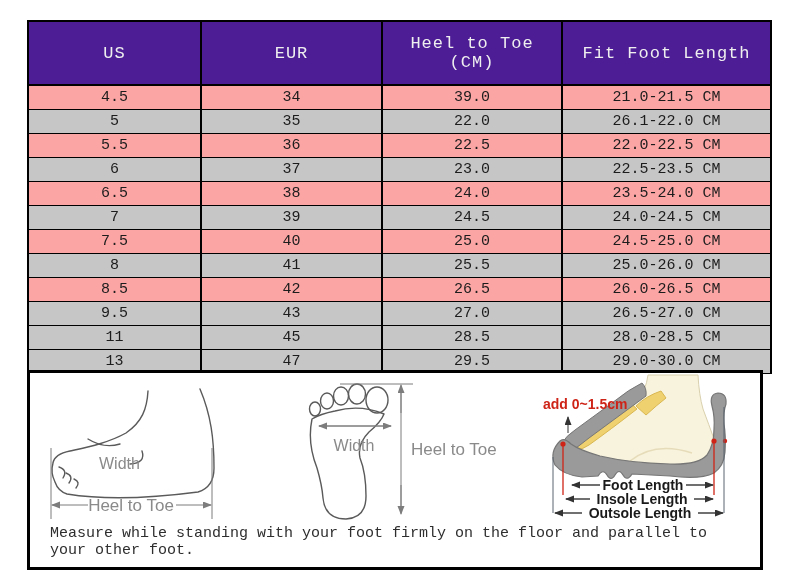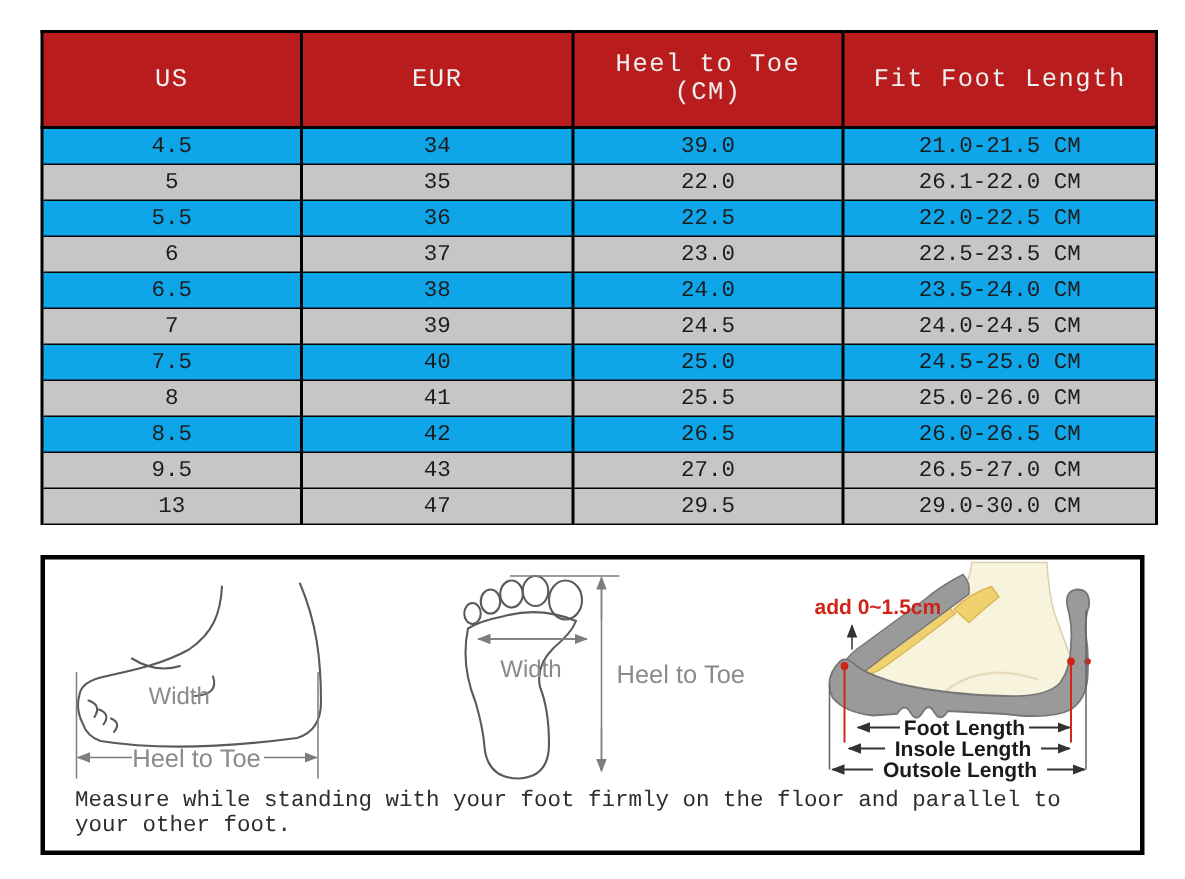--- a/index.html
+++ b/index.html
@@ -7,30 +7,30 @@
     position:relative; width:790px; height:586px; background:#ffffff;
     font-family:"Liberation Sans", sans-serif; overflow:hidden;
   }
   
   table.size-table {
     position:absolute; left:27px; top:20px; width:743px;
     border-collapse:collapse; table-layout:fixed;
     font-family:"Liberation Mono", monospace;
   }
   table.size-table th {
-    background:#b91c1c; color:#efefef; font-weight:normal;
+    background:#4c1d95; color:#efefef; font-weight:normal;
     height:28px; font-size:17px; letter-spacing:1px;
     border:2px solid #000; padding:12px;
   }
   table.size-table td {
     height:23px; line-height:23px; text-align:center; font-size:15px;
     color:#1c1c1c; padding:0;
     border-left:2px solid #000; border-right:2px solid #000;
     border-top:1px solid #000; border-bottom:1px solid #000;
-    background:#0ea5e9;
+    background:#fca5a5;
   }
   table.size-table tr.alt td { background:#c6c6c6; }
   table.size-table tr td:first-child, table.size-table tr th:first-child { border-left:2px solid #000; }
   table.size-table tr td:last-child,  table.size-table tr th:last-child  { border-right:2px solid #000; }
 
   
   .fig-box {
     position:absolute; left:27px; top:370px; width:730px; height:194px;
     border:3px solid #000; background:#fff;
   }
@@ -121,20 +121,26 @@
           <td>8.5</td>
           <td>42</td>
           <td>26.5</td>
           <td>26.0-26.5 CM</td>
         </tr>
         <tr class="alt">
           <td>9.5</td>
           <td>43</td>
           <td>27.0</td>
           <td>26.5-27.0 CM</td>
+        </tr>
+        <tr class="alt">
+          <td>11</td>
+          <td>45</td>
+          <td>28.5</td>
+          <td>28.0-28.5 CM</td>
         </tr>
         <tr class="alt">
           <td>13</td>
           <td>47</td>
           <td>29.5</td>
           <td>29.0-30.0 CM</td>
         </tr>
       </tbody>
   </table>
 

